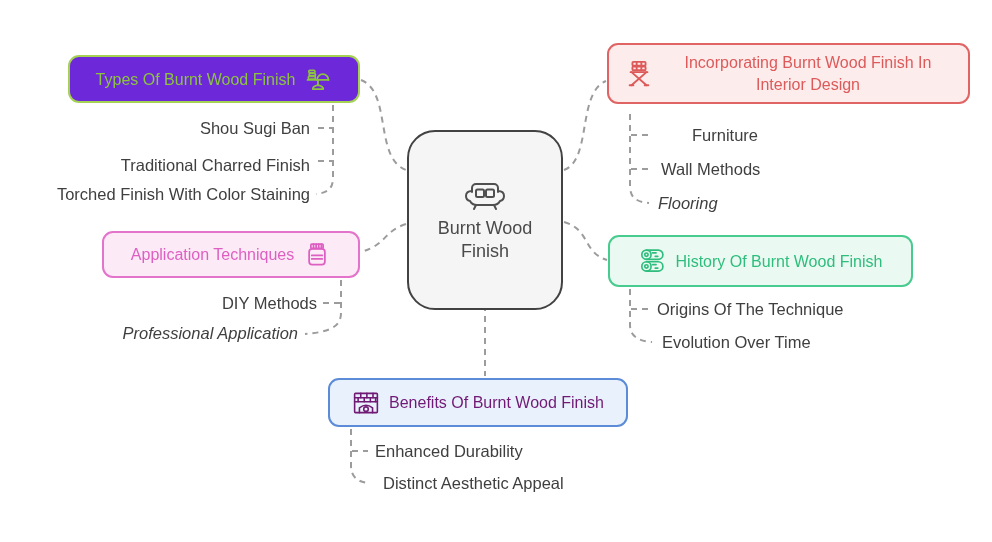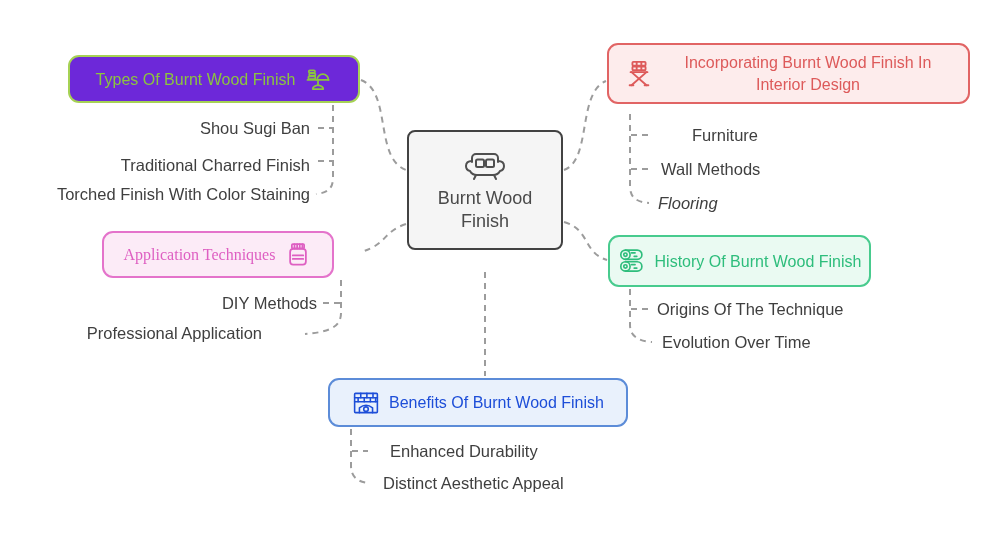--- a/index.html
+++ b/index.html
@@ -6,47 +6,47 @@
   body{font-family:"Liberation Sans", sans-serif;}
   .stage{position:relative;width:992px;height:542px;background:#ffffff;overflow:hidden;}
   .connectors{position:absolute;left:0;top:0;pointer-events:none;}
   .connectors path{fill:none;stroke:#9c9c9c;stroke-width:2;stroke-dasharray:6 5;}
 
   .node{position:absolute;display:flex;align-items:center;justify-content:center;
         gap:9px;border:2px solid;border-radius:11px;box-sizing:border-box;
         font-size:16px;font-weight:500;line-height:21px;background:#fff;cursor:pointer;}
   .node .ic{flex:0 0 auto;display:flex;align-items:center;}
 
-  .center-node{left:407px;top:130px;width:156px;height:120px;flex-direction:column;gap:7px;
-        background:#f5f5f5;border-color:#424242;color:#4a4a4a;border-radius:8px;
+  .center-node{left:407px;top:130px;width:156px;height:180px;flex-direction:column;gap:7px;
+        background:#f5f5f5;border-color:#424242;color:#4a4a4a;border-radius:28px;
         font-size:18px;font-weight:500;line-height:23px;text-align:center;}
   .center-node .title{width:118px;}
 
   #node-types{left:68px;top:55px;width:292px;height:48px;background:#6d28d9;border-color:#a6d254;color:#8cc43f;}
-  #node-application{left:102px;top:231px;width:232px;height:47px;background:#fcebf7;border-color:#e473cb;color:#de5fc2;font-family:Liberation Serif, serif;}
-  #node-benefits{left:328px;top:378px;width:300px;height:49px;background:#e9f1fc;border-color:#5c8cd8;color:#1d4ed8;}
+  #node-application{left:102px;top:231px;width:258px;height:47px;background:#fcebf7;border-color:#e473cb;color:#de5fc2;}
+  #node-benefits{left:328px;top:378px;width:300px;height:49px;background:#e9f1fc;border-color:#5c8cd8;color:#701a75;}
   #node-interior{left:607px;top:43px;width:363px;height:61px;background:#fdecec;border-color:#e16464;color:#dd5a5a;}
   #node-interior .lbl{width:290px;text-align:center;line-height:22px;}
-  #node-history{left:608px;top:235px;width:263px;height:52px;background:#eafaf2;border-color:#48cb8e;color:#2ebd7c;}
+  #node-history{left:608px;top:235px;width:305px;height:52px;background:#eafaf2;border-color:#48cb8e;color:#2ebd7c;}
 
   .child{position:absolute;height:22px;line-height:22px;font-size:16.5px;color:#3f3f3f;
          white-space:nowrap;cursor:pointer;}
   .child.r{text-align:center;}
 
   #c-shou{right:682px;top:117px;}
   #c-trad{right:682px;top:154px;}
   #c-torch{right:682px;top:183px;margin-left:12px;}
   #c-diy{right:675px;top:292px;}
-  #c-pro{right:730px;top:322px;}
+  #c-pro{right:694px;top:322px;font-style:italic;}
   #c-furn{left:656px;top:124px;margin-left:36px;}
   #c-wall{left:661px;top:158px;}
   #c-floor{left:658px;top:192px;font-style:italic;}
   #c-orig{left:657px;top:298px;}
   #c-evol{left:662px;top:331px;}
-  #c-dura{left:390px;top:440px;}
+  #c-dura{left:375px;top:440px;}
   #c-dist{left:375px;top:472px;margin-left:8px;}
 
   svg.icon{display:block;}
 </style>
 </head>
 <body>
 
 <div class="stage">
 
   <svg class="connectors" width="992" height="542">

